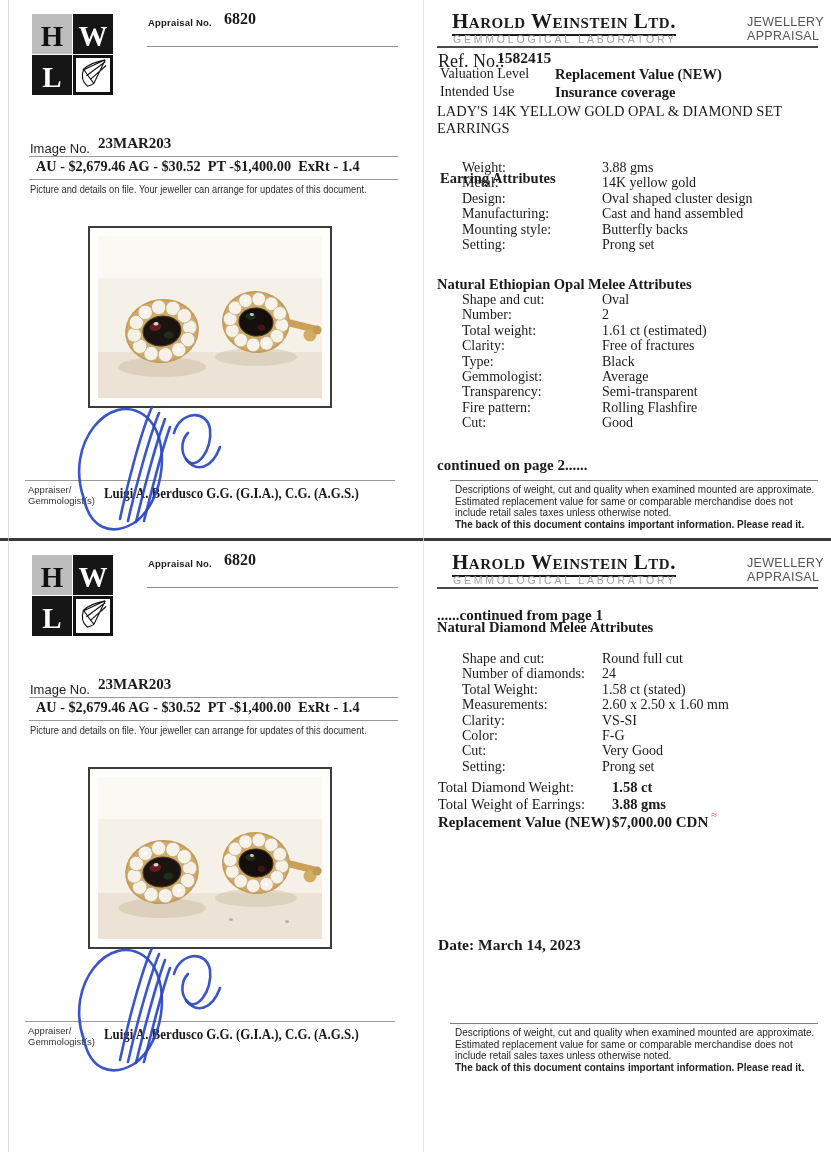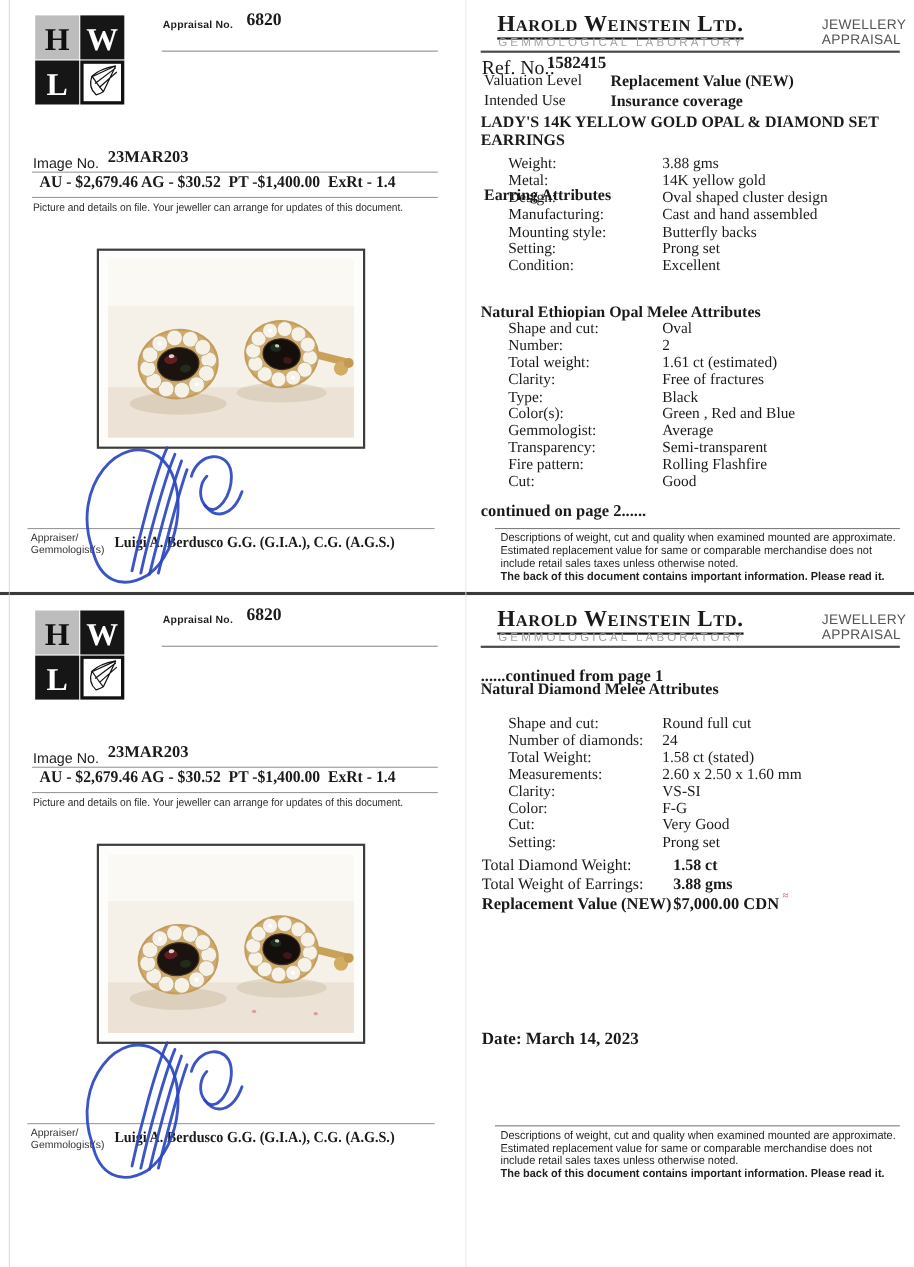--- a/index.html
+++ b/index.html
@@ -68,29 +68,29 @@
 
   
   .ref-label { left:438px; top:51px; font-size:18px; }
   .ref-no    { left:497px; top:49px; font-weight:bold; font-size:15.5px; }
 
   .meta-rows { left:440px; top:66px; width:378px; }
   .meta-row  { display:flex; height:18px; align-items:flex-start; }
   .meta-row .lbl { width:115px; font-size:14px; }
   .meta-row .val { font-weight:bold; font-size:14.5px; }
 
-  .item-title { left:437px; top:103px; font-weight:bold; font-size:14.5px; line-height:16.5px; }
+  .item-title { left:437px; top:103px; font-weight:normal; font-size:14.5px; line-height:16.5px; }
 
   .sec-heading { font-weight:bold; font-size:14.5px; }
   .h-earring { left:440px; top:138px;margin-top:32px; }
   .h-opal    { left:437px; top:276px; }
   .h-diamond { left:437px; top:78px; }
 
   .attr-rows { width:378px; }
-  .rows-earring { left:440px; top:142px; }
+  .rows-earring { left:440px; top:160px; }
   .rows-opal    { left:440px; top:292px; }
   .rows-diamond { left:440px; top:110px; }
   .attr-row { display:flex; height:15.4px; font-size:14px; line-height:15.4px; }
   .attr-row .lbl { margin-left:22px; width:140px; }
 
   .continued { font-weight:bold; font-size:15px; }
   .continued1 { left:437px; top:457px; }
   .continued2 { left:437px; top:66px; }
 
   .disc-rule { width:368px; height:1px; background:#7d7d7d; }
@@ -282,24 +282,20 @@
       <div class="attr-row">
         <span class="lbl">Mounting style:</span>
         <span class="val">Butterfly backs</span>
       </div>
 
       <div class="attr-row">
         <span class="lbl">Setting:</span>
         <span class="val">Prong set</span>
       </div>
 
-      <div class="attr-row">
-        <span class="lbl">Condition:</span>
-        <span class="val">Excellent</span>
-      </div>
     </div>
 
   <div class="abs sec-heading h-opal">Natural Ethiopian Opal Melee Attributes</div>
   <div class="abs attr-rows rows-opal">
 
       <div class="attr-row">
         <span class="lbl">Shape and cut:</span>
         <span class="val">Oval</span>
       </div>
 
@@ -316,24 +312,20 @@
       <div class="attr-row">
         <span class="lbl">Clarity:</span>
         <span class="val">Free of fractures</span>
       </div>
 
       <div class="attr-row">
         <span class="lbl">Type:</span>
         <span class="val">Black</span>
       </div>
 
-      <div class="attr-row">
-        <span class="lbl">Color(s):</span>
-        <span class="val">Green , Red and Blue</span>
-      </div>
 
       <div class="attr-row">
         <span class="lbl">Gemmologist:</span>
         <span class="val">Average</span>
       </div>
 
       <div class="attr-row">
         <span class="lbl">Transparency:</span>
         <span class="val">Semi-transparent</span>
       </div>

